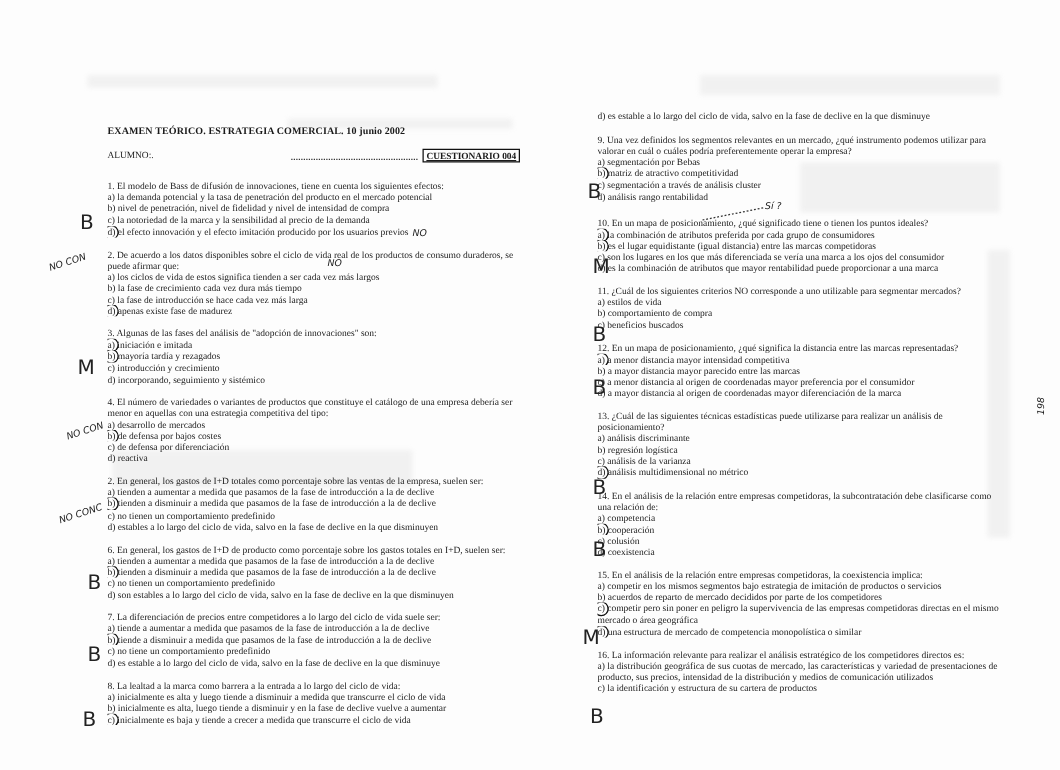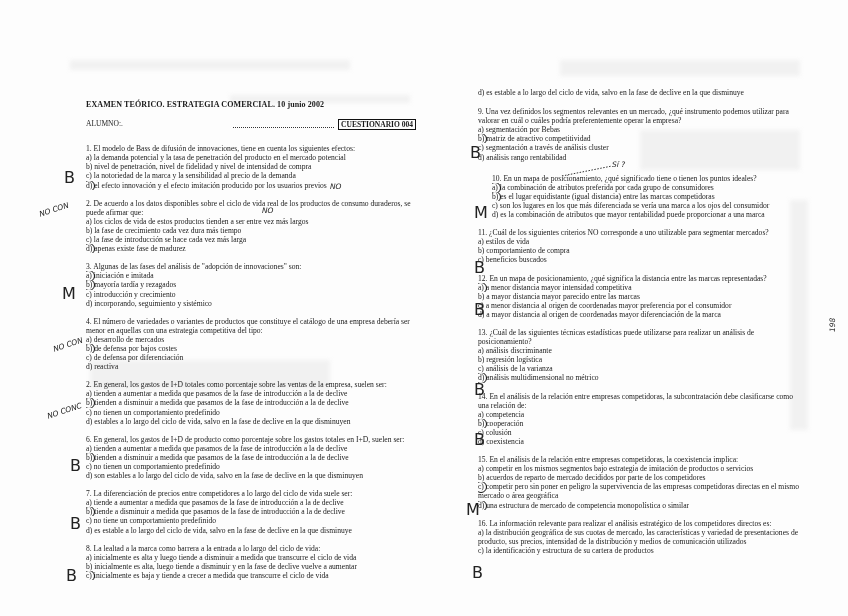--- a/index.html
+++ b/index.html
@@ -12,21 +12,21 @@
   .page { position:absolute; inset:0; }
   .ghost {
     position:absolute; background:#e8e8e8; opacity:0.55; filter:blur(2px);
   }
   .col { position:absolute; font-size:7.6px; line-height:9.1px; }
   .col.left { left:86px; top:100px; width:330px; }
   .col.right { left:478px; top:100px; width:322px; }
   .title { font-weight:bold; font-size:8px; letter-spacing:0.1px; }
   .alumno-row { display:flex; justify-content:center; margin-top:10px; margin-bottom:14px; font-size:7.5px; }
   .dots { flex:1; border-bottom:1px dotted #333; margin:0 4px 2px 110px; }
-  .cuest { border:1px solid #111; padding:0 2px; font-weight:bold; font-size:7.5px; }
+  .cuest { border:1px solid #111; padding:0 2px; font-weight:bold; font-size:7.5px;text-decoration:underline; }
   .q { margin-bottom:9px; }
   .q .stem { }
   .opt { position:relative; white-space:nowrap; overflow:hidden; }
   .opt.circled::before {
     content:""; position:absolute; left:-3px; top:-1px; width:10px; height:10px;
     border:1.2px solid #111; border-radius:50%;
   }
   .opt.wrap { white-space:normal; }
   .hand {
     position:absolute; font-family:"DejaVu Sans", sans-serif; color:#222;
@@ -60,21 +60,21 @@
     <div class="q">
       <div class="stem">1. El modelo de Bass de difusión de innovaciones, tiene en cuenta los siguientes efectos:</div>
       <div class="opt">a) la demanda potencial y la tasa de penetración del producto en el mercado potencial</div>
       <div class="opt">b) nivel de penetración, nivel de fidelidad y nivel de intensidad de compra</div>
       <div class="opt">c) la notoriedad de la marca y la sensibilidad al precio de la demanda</div>
       <div class="opt circled">d) el efecto innovación y el efecto imitación producido por los usuarios previos</div>
     </div>
 
     <div class="q">
       <div class="stem">2. De acuerdo a los datos disponibles sobre el ciclo de vida real de los productos de consumo duraderos, se puede afirmar que:</div>
-      <div class="opt">a) los ciclos de vida de estos productos tienden a ser entre vez más largos</div>
+      <div class="opt">a) los ciclos de vida de estos significa tienden a ser cada vez más largos</div>
       <div class="opt">b) la fase de crecimiento cada vez dura más tiempo</div>
       <div class="opt">c) la fase de introducción se hace cada vez más larga</div>
       <div class="opt circled">d) apenas existe fase de madurez</div>
     </div>
 
     <div class="q">
       <div class="stem">3. Algunas de las fases del análisis de "adopción de innovaciones" son:</div>
       <div class="opt circled">a) iniciación e imitada</div>
       <div class="opt circled">b) mayoría tardía y rezagados</div>
       <div class="opt">c) introducción y crecimiento</div>
@@ -125,21 +125,21 @@
     <div class="opt" style="margin-bottom:10px;">d) es estable a lo largo del ciclo de vida, salvo en la fase de declive en la que disminuye</div>
 
     <div class="q">
       <div class="stem">9. Una vez definidos los segmentos relevantes en un mercado, ¿qué instrumento podemos utilizar para valorar en cuál o cuáles podría preferentemente operar la empresa?</div>
       <div class="opt">a) segmentación por Bebas</div>
       <div class="opt circled">b) matriz de atractivo competitividad</div>
       <div class="opt">c) segmentación a través de análisis cluster</div>
       <div class="opt">d) análisis rango rentabilidad</div>
     </div>
 
-    <div class="q" style="margin-top:12px;margin-left:14px;">
+    <div class="q" style="margin-top:12px;">
       <div class="stem">10. En un mapa de posicionamiento, ¿qué significado tiene o tienen los puntos ideales?</div>
       <div class="opt circled">a) la combinación de atributos preferida por cada grupo de consumidores</div>
       <div class="opt circled">b) es el lugar equidistante (igual distancia) entre las marcas competidoras</div>
       <div class="opt">c) son los lugares en los que más diferenciada se vería una marca a los ojos del consumidor</div>
       <div class="opt">d) es la combinación de atributos que mayor rentabilidad puede proporcionar a una marca</div>
     </div>
 
     <div class="q">
       <div class="stem">11. ¿Cuál de los siguientes criterios NO corresponde a uno utilizable para segmentar mercados?</div>
       <div class="opt">a) estilos de vida</div>

